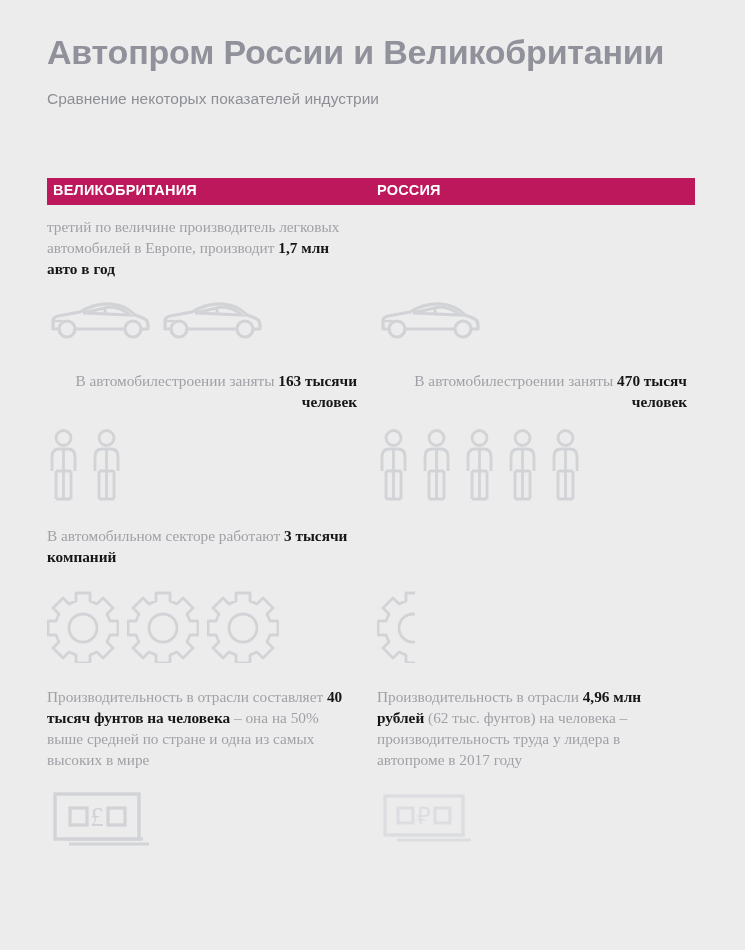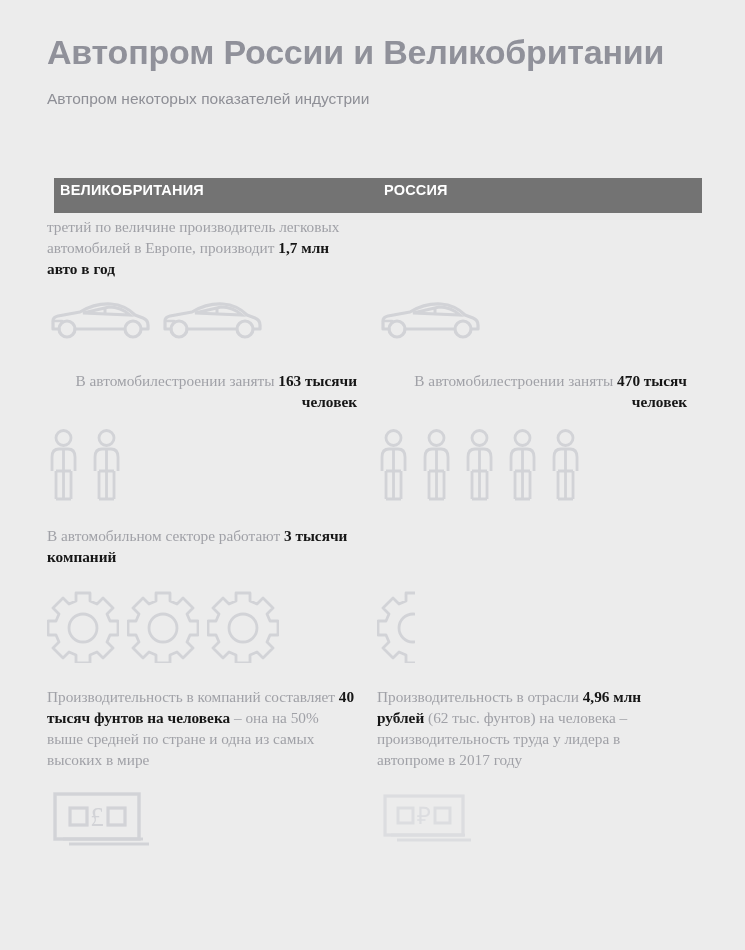--- a/index.html
+++ b/index.html
@@ -35,25 +35,25 @@
   .subtitle {
     position: absolute;
     left: 47px;
     top: 90px;
     font-size: 15.5px;
     font-weight: normal;
     color: #8e8f96;
   }
   .header-bar {
     position: absolute;
-    left: 54px;
+    left: 47px;
     top: 178px;
     width: 648px;
-    height: 35px;
-    background: #737373;
+    height: 27px;
+    background: #be185d;
   }
   .header-bar .hdr {
     position: absolute;
     top: 4px;
     font-size: 14.5px;
     font-weight: bold;
     color: #ffffff;
     letter-spacing: 0.2px;
   }
   .header-bar .hdr.uk { left: 6px; }
@@ -91,21 +91,21 @@
 
   .c-uk { left: 47px; }
   .c-ru { left: 377px; }
 </style>
 </head>
 <body>
 
 <div class="page">
 
   <div class="title">Автопром России и Великобритании</div>
-  <div class="subtitle">Автопром некоторых показателей индустрии</div>
+  <div class="subtitle">Сравнение некоторых показателей индустрии</div>
 
   <div class="header-bar">
     <div class="hdr uk">ВЕЛИКОБРИТАНИЯ</div>
     <div class="hdr ru">РОССИЯ</div>
   </div>
 
   <div class="block c-uk b1">
     <div class="txt">
       <span>третий по величине производитель легковых автомобилей в Европе, производит </span><b>1,7 млн авто в год</b>
     </div>
@@ -228,21 +228,21 @@
         </clipPath>
       <g clip-path="url(#halfgear)">
         <path d="M29 4 L43 4 L43 12 L50 15 L56 9 L66 19 L60 25 L63 32 L71 32 L71 46 L63 46 L60 53 L66 59 L56 69 L50 63 L43 66 L43 74 L29 74 L29 66 L22 63 L16 69 L6 59 L12 53 L9 46 L1 46 L1 32 L9 32 L12 25 L6 19 L16 9 L22 15 L29 12 Z" fill="none" stroke="#d2d3d7" stroke-width="2.8" stroke-linejoin="round"></path>
         <circle cx="36" cy="39" r="14" fill="none" stroke="#d2d3d7" stroke-width="2.8"></circle>
       </g>
     </svg>
   </div>
 
   <div class="block c-uk b4">
     <div class="txt">
-      <span>Производительность в компаний составляет </span><b>40 тысяч фунтов на человека</b><span class="muted"> – она на 50% выше средней по стране и одна из самых высоких в мире</span>
+      <span>Производительность в отрасли составляет </span><b>40 тысяч фунтов на человека</b><span class="muted"> – она на 50% выше средней по стране и одна из самых высоких в мире</span>
     </div>
   </div>
   <div class="block c-ru b4">
     <div class="txt">
       <span>Производительность в отрасли  </span><b>4,96 млн рублей</b><span class="muted"> (62 тыс. фунтов) на человека – производительность труда у лидера в автопроме в 2017 году</span>
     </div>
   </div>
 
   <div class="icons c-uk i4">
     <svg width="110" height="58" viewBox="0 0 110 58">

